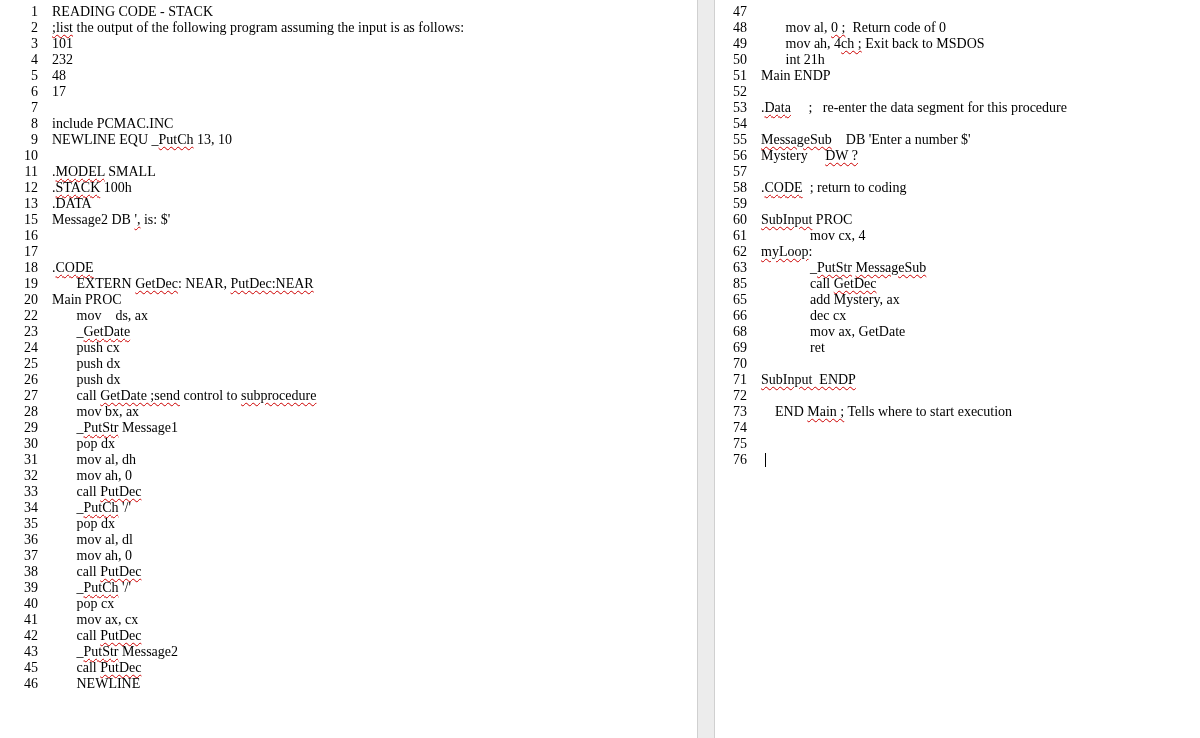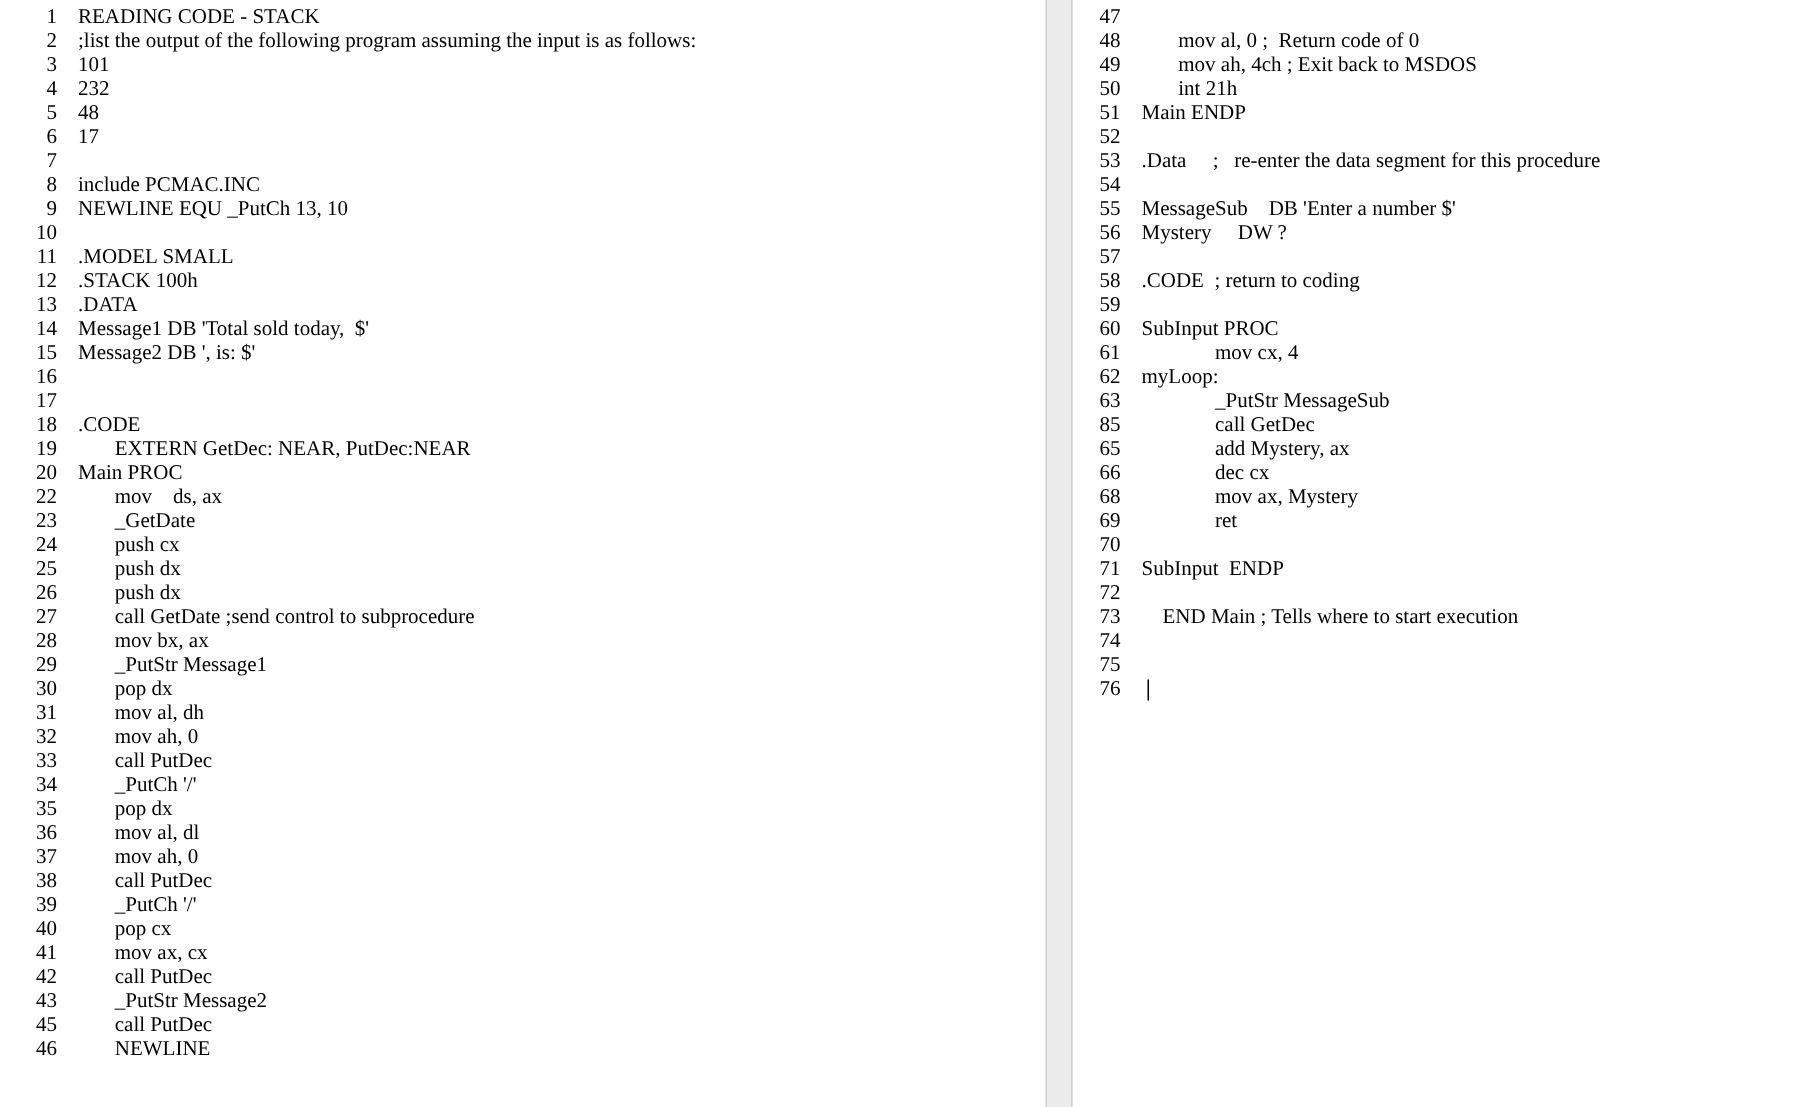--- a/index.html
+++ b/index.html
@@ -34,21 +34,21 @@
   .row { display:flex; align-items:baseline; height:16px; }
   .ln {
     width:26px;
     text-align:right;
     margin-right:14px;
     color:#000;
     font-size:14px;
     flex-shrink:0;
   }
   .tx { white-space:pre; }
-  .u { text-decoration-style: wavy; text-decoration-color:#c00; text-decoration-thickness:1px; text-underline-offset:2px; }
+  .u { text-decoration: underline; text-decoration-style: wavy; text-decoration-color:#c00; text-decoration-thickness:1px; text-underline-offset:2px; }
   .cursor { display:inline-block; width:1px; height:14px; background:#000; vertical-align:text-bottom; margin-left:4px;}
 </style>
 </head>
 <body>
 
 <div class="divider"></div>
 
 <div class="page page-left" id="left-page">
     <div class="row">
       <span class="ln">1</span>
@@ -96,24 +96,20 @@
     </div>
     <div class="row">
       <span class="ln">12</span>
       <span class="tx">.<span class="u">STACK</span> 100h</span>
     </div>
     <div class="row">
       <span class="ln">13</span>
       <span class="tx">.DATA</span>
     </div>
     <div class="row">
-      <span class="ln">14</span>
-      <span class="tx">Message1 DB 'Total sold <span class="u">today,  $</span>'</span>
-    </div>
-    <div class="row">
       <span class="ln">15</span>
       <span class="tx">Message2 DB <span class="u">',</span> is: $'</span>
     </div>
     <div class="row">
       <span class="ln">16</span>
       <span class="tx"></span>
     </div>
     <div class="row">
       <span class="ln">17</span>
       <span class="tx"></span>
@@ -303,21 +299,21 @@
     <div class="row">
       <span class="ln">65</span>
       <span class="tx">              add Mystery, ax</span>
     </div>
     <div class="row">
       <span class="ln">66</span>
       <span class="tx">              dec cx</span>
     </div>
     <div class="row">
       <span class="ln">68</span>
-      <span class="tx">              mov ax, Mystery</span>
+      <span class="tx">              mov ax, GetDate</span>
     </div>
     <div class="row">
       <span class="ln">69</span>
       <span class="tx">              ret</span>
     </div>
     <div class="row">
       <span class="ln">70</span>
       <span class="tx"></span>
     </div>
     <div class="row">

